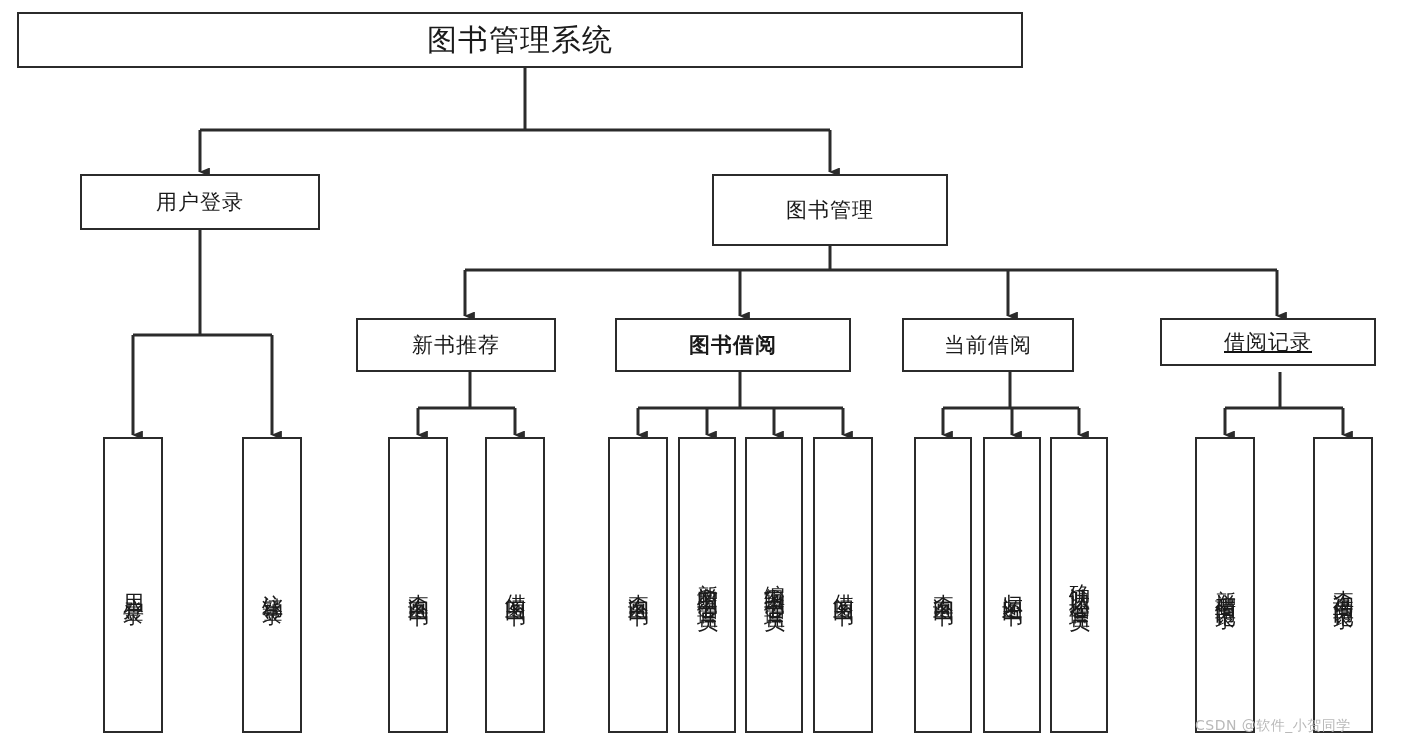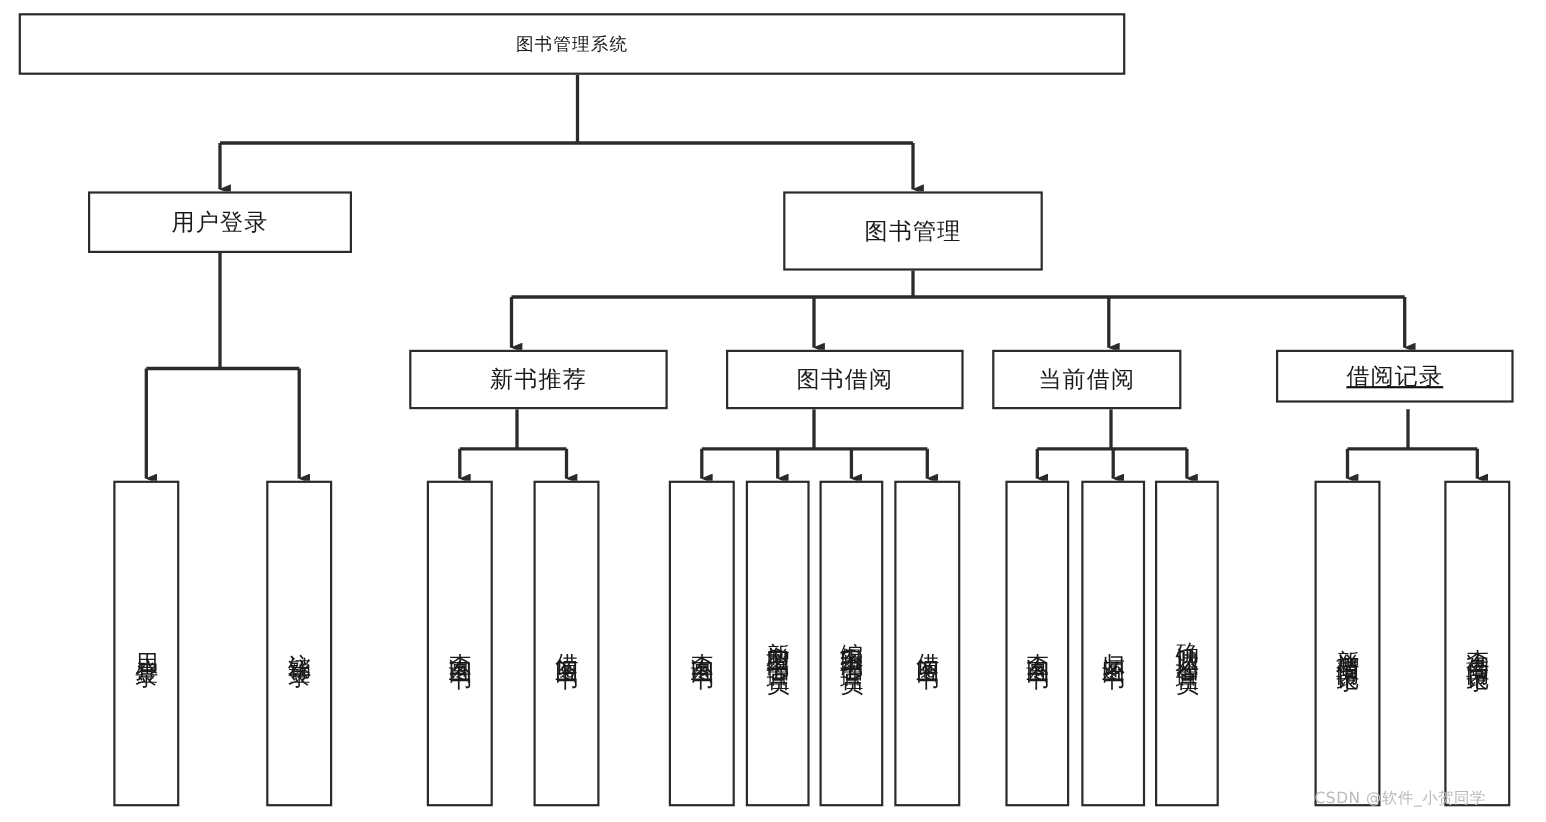--- a/index.html
+++ b/index.html
@@ -53,21 +53,21 @@
   }
   .node.leaf .node-label {
     writing-mode: vertical-rl;
     text-orientation: upright;
     -webkit-writing-mode: vertical-rl;
     letter-spacing: 4px;
     font-size: 21px;
     white-space: nowrap;
     max-height: 100%;
   }
-  .node.root .node-label { font-size: 16px; }
+  .node.root .node-label { font-size: 30px; }
   .watermark {
     position: absolute;
     font-size: 14px;
     color: #b9b9b9;
     white-space: nowrap;
     z-index: 3;
     letter-spacing: 0.5px;
   }
 </style>
 </head>
@@ -132,24 +132,24 @@
     <span class="node-label">图书管理系统</span>
   </div>
 
   <div class="node" style="left:80px; top:174px; width:240px; height:56px;">
     <span class="node-label">用户登录</span>
   </div>
   <div class="node" style="left:712px; top:174px; width:236px; height:72px;">
     <span class="node-label">图书管理</span>
   </div>
 
-  <div class="node" style="left:372px; top:318px; width:235px; height:54px;">
+  <div class="node" style="left:356px; top:318px; width:200px; height:54px;">
     <span class="node-label">新书推荐</span>
   </div>
-  <div class="node" style="left:660px; top:318px; width:216px; height:54px;">
+  <div class="node" style="left:615px; top:318px; width:236px; height:54px;font-weight:bold;">
     <span class="node-label">图书借阅</span>
   </div>
   <div class="node" style="left:902px; top:318px; width:172px; height:54px;">
     <span class="node-label">当前借阅</span>
   </div>
   <div class="node" style="left:1160px; top:318px; width:216px; height:48px;text-decoration:underline;">
     <span class="node-label">借阅记录</span>
   </div>
 
   <div class="node leaf" style="left:103px; top:437px; width:60px; height:296px;">

